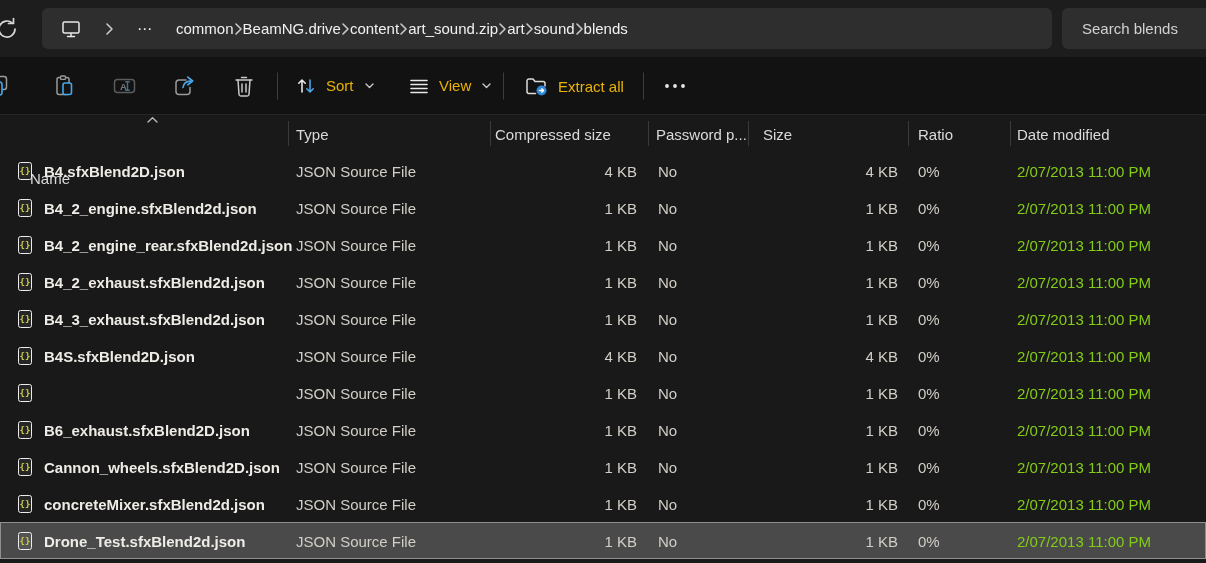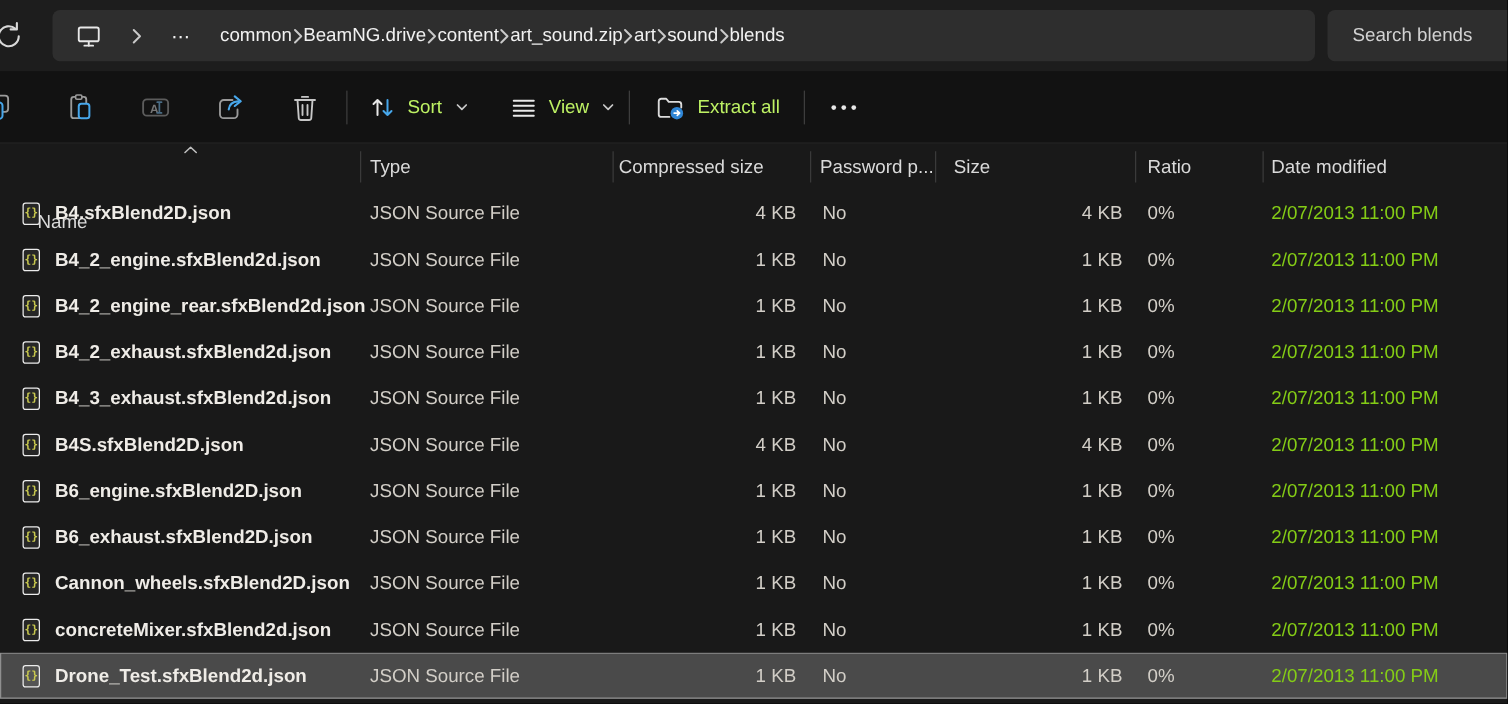--- a/index.html
+++ b/index.html
@@ -29,21 +29,21 @@
     font-family:"Liberation Sans","DejaVu Sans",sans-serif; outline:none;
   }
   #search-input::placeholder { color:#d2d2d2; opacity:1; }
   
   #toolbar {
     position:absolute; left:0; top:57px; width:1206px; height:58px;
     background:#121212; border-bottom:1px solid #262626;
   }
   .tb-item { position:absolute; top:50%; transform:translateY(-50%); display:flex; align-items:center; gap:9px; color:#ededed; font-size:15px; cursor:default; }
   .tb-divider { position:absolute; top:50%; transform:translateY(-50%); width:1px; height:27px; background:#3d3d3d; }
-  .tb-label { color:#bef264; }
+  .tb-label { color:#eab308; }
   .chev-sm { display:flex; align-items:center; color:#c9c9c9; margin-left:1px; }
   
   #colheader { position:absolute; left:0; top:115px; width:1206px; height:37px; background:#191919; }
   .hlabel { position:absolute; top:50%; transform:translateY(-50%); font-size:15px; color:#dadada; white-space:nowrap; cursor:default; }
   .hdiv { position:absolute; top:6px; width:1px; height:25px; background:#3a3a3a; }
   #sort-caret { position:absolute; left:146px; top:1px; color:#bdbdbd; }
   
   #filelist { position:absolute; left:0; top:152px; width:1206px; height:411px; }
   .row { position:relative; width:1206px; height:37px; font-size:15px; }
   .row.selected { background:#4a4a4a; box-shadow:inset 0 0 0 1px #8f8f8f; }
@@ -309,21 +309,20 @@
       <span class="cell c-comp">4 KB</span>
       <span class="cell c-pass">No</span>
       <span class="cell c-size">4 KB</span>
       <span class="cell c-ratio">0%</span>
       <span class="cell c-date">2/07/2013 11:00 PM</span>
     </div>
       <div class="row">
       <span class="ficon">
           <span class="brace">{}</span>
         </span>
-      <span class="cell c-name">B6_engine.sfxBlend2D.json</span>
       <span class="cell c-type">JSON Source File</span>
       <span class="cell c-comp">1 KB</span>
       <span class="cell c-pass">No</span>
       <span class="cell c-size">1 KB</span>
       <span class="cell c-ratio">0%</span>
       <span class="cell c-date">2/07/2013 11:00 PM</span>
     </div>
       <div class="row">
       <span class="ficon">
           <span class="brace">{}</span>

